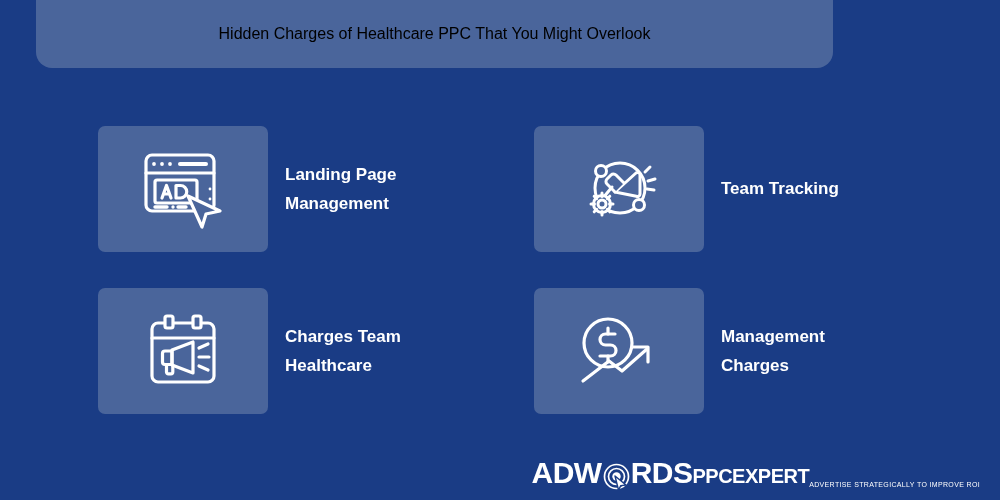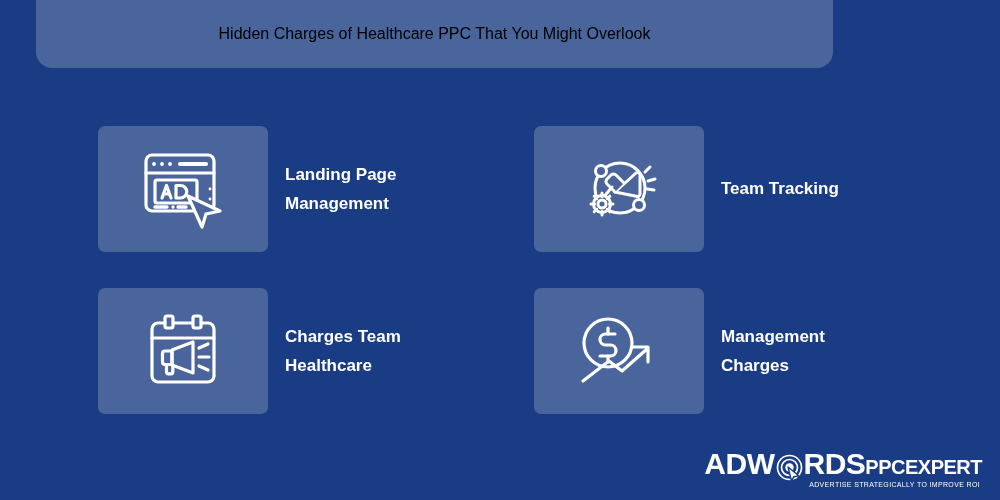--- a/index.html
+++ b/index.html
@@ -70,21 +70,21 @@
     margin-left: 17px;
     max-width: 175px;
   }
 
   
   #brand-logo {
     position: absolute;
     right: 18px;
     bottom: 12px;
     display: flex;
-    flex-direction: column;
+    flex-direction: row;
     align-items: flex-end;
   }
   .logo-wordmark {
     display: flex;
     align-items: baseline;
     position: relative;
     line-height: 1;
   }
   .logo-part-a, .logo-part-b {
     color: #ffffff;

